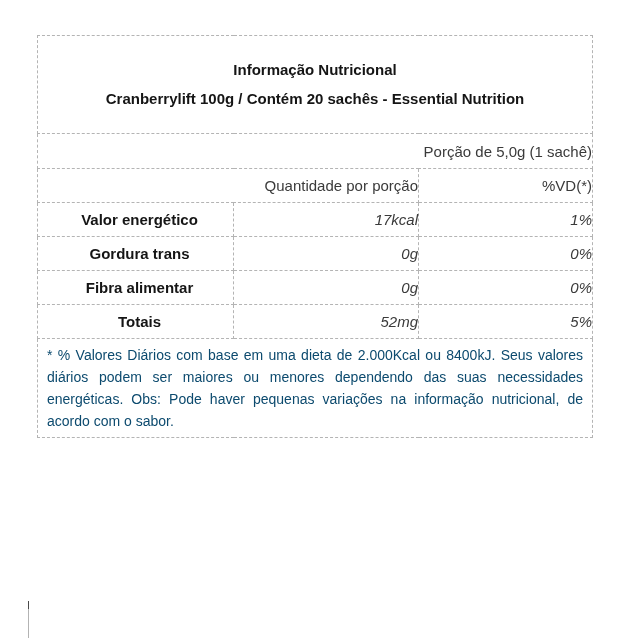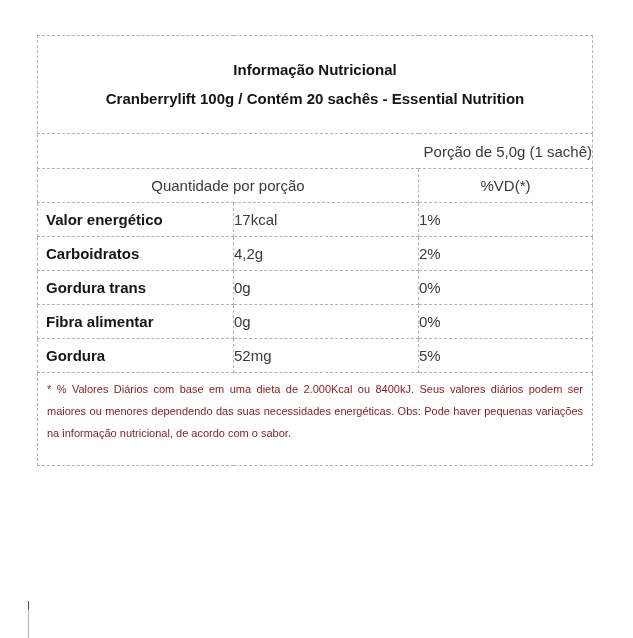--- a/index.html
+++ b/index.html
@@ -36,44 +36,45 @@
     line-height: 20px;
   }
   .title-cell .tline + .tline { margin-top: 9px; }
   .portion-cell {
     height: 34px;
     text-align: right;
     color: #3a3a3a;
   }
   .qty-header, .dv-header {
     height: 33px;
-    text-align: center;
+    text-align: right;
     color: #3a3a3a;
   }
   .label-cell {
     font-weight: bold;
     color: #151515;
     height: 33px;
     padding-left: 8px !important;
-    text-align: left;
+    text-align: center;
   }
   .amount-cell, .dv-cell {
-    text-align: left;
+    text-align: right;
     color: #3a3a3a;
+    font-style: italic;
   }
   .footnote-cell {
     vertical-align: top !important;
     padding: 5px 9px !important;
     height: 82px;
   }
   .footnote-text {
     text-align: justify;
     line-height: 22px;
-    font-size: 11px;
-    color: #7f1d1d;
+    font-size: 14px;
+    color: #0c4a6e;
   }
   .artifact-line {
     position: absolute;
     left: 28px;
     top: 601px;
     width: 1px;
     height: 37px;
   }
   .artifact-line .tick {
     display: block;
@@ -115,36 +116,31 @@
         <td class="qty-header" colspan="2">Quantidade por porção</td>
         <td class="dv-header">%VD(*)</td>
       </tr>
 
       <tr>
         <td class="label-cell">Valor energético</td>
         <td class="amount-cell">17kcal</td>
         <td class="dv-cell">1%</td>
       </tr>
       <tr>
-        <td class="label-cell">Carboidratos</td>
-        <td class="amount-cell">4,2g</td>
-        <td class="dv-cell">2%</td>
-      </tr>
-      <tr>
         <td class="label-cell">Gordura trans</td>
         <td class="amount-cell">0g</td>
         <td class="dv-cell">0%</td>
       </tr>
       <tr>
         <td class="label-cell">Fibra alimentar</td>
         <td class="amount-cell">0g</td>
         <td class="dv-cell">0%</td>
       </tr>
       <tr>
-        <td class="label-cell">Gordura</td>
+        <td class="label-cell">Totais</td>
         <td class="amount-cell">52mg</td>
         <td class="dv-cell">5%</td>
       </tr>
 
       <tr>
         <td class="footnote-cell" colspan="3">
           <div class="footnote-text">* % Valores Diários com base em uma dieta de 2.000Kcal ou 8400kJ. Seus valores diários podem ser maiores ou menores dependendo das suas necessidades energéticas. Obs: Pode haver pequenas variações na informação nutricional, de acordo com o sabor.</div>
         </td>
       </tr>
     </tbody>

